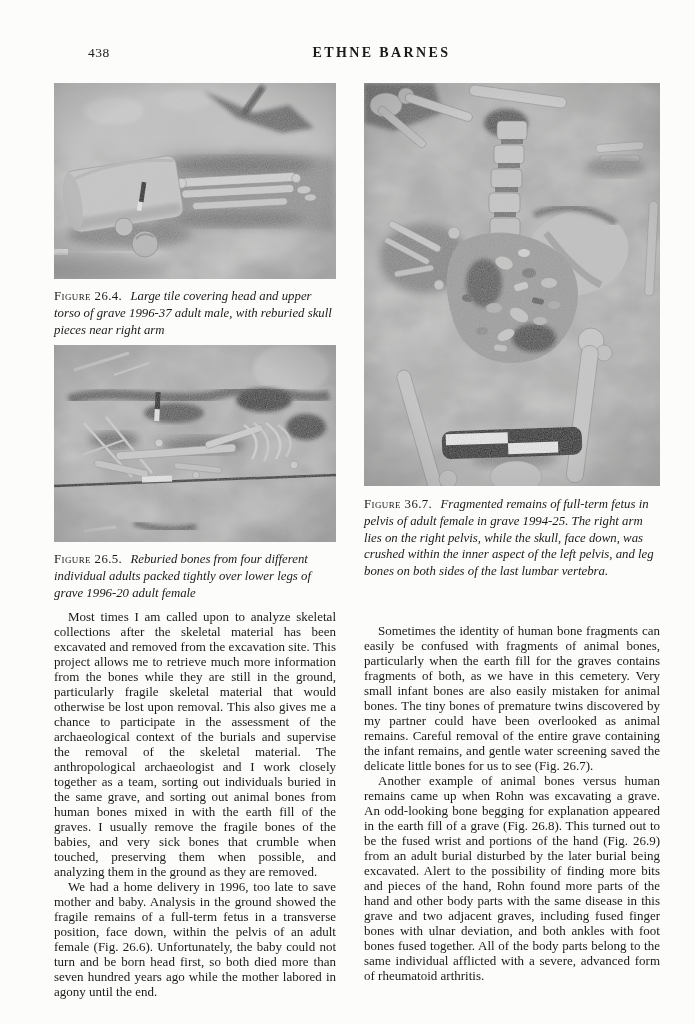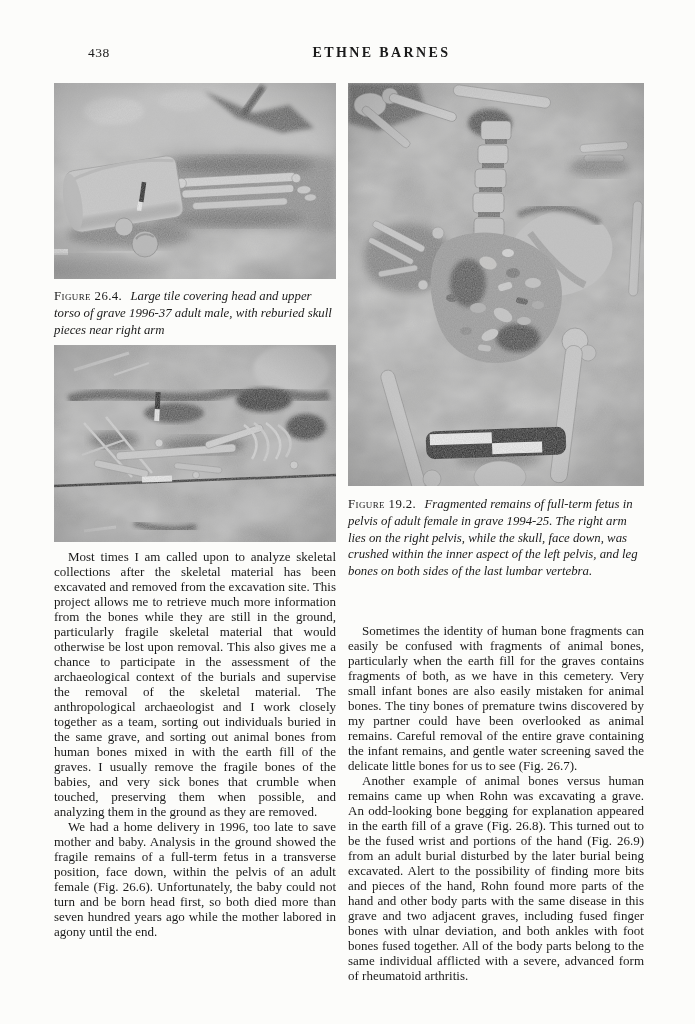--- a/index.html
+++ b/index.html
@@ -3,21 +3,21 @@
 <meta charset="utf-8">
 <style>
   html,body{margin:0;padding:0;background:#ffffff;}
   .page{
     position:relative;width:695px;height:1024px;background:#fcfcfa;
     font-family:"Liberation Serif","DejaVu Serif",serif;color:#1a1a1a;overflow:hidden;
   }
   .header{position:absolute;top:45px;left:0;width:695px;height:20px;margin-left:34px;}
   .page-number{position:absolute;left:54px;top:0;font-size:13.5px;letter-spacing:.5px;}
   .running-header{display:block;text-align:center;font-size:14px;letter-spacing:2.4px;font-weight:bold;}
-  .columns{position:absolute;top:83px;left:54px;display:flex;gap:12px;}
+  .columns{position:absolute;top:83px;left:54px;display:flex;gap:28px;}
   .col-left{width:282px;}
   .col-right{width:296px;}
   .photo{display:block;}
   .photo svg{display:block;}
   .photo-2{margin-top:7px;}
   .caption{font-size:12.8px;line-height:16.8px;margin:9px 0 0 0;text-align:left;}
   .caption-26-6{margin-top:10px;}
   .cap-label{font-variant:small-caps;letter-spacing:.4px;margin-right:5px;}
   .cap-text{font-style:italic;}
   .bodytext{margin-top:7px;font-size:13px;line-height:15px;text-align:justify;}
@@ -152,20 +152,24 @@
           </g>
           <path d="M0 141 L282 130" stroke="#262626" stroke-width="2.5"></path>
           <rect x="88" y="131" width="30" height="6" transform="rotate(-2 103 134)" fill="#f0f0f0"></rect>
           <path d="M80 178 q32 10 62 4" stroke="#333333" stroke-width="6" fill="none" filter="url(#b2)" opacity="0.75"></path>
           <path d="M30 186 L62 182" stroke="#cccccc" stroke-width="3"></path>
           <rect width="282" height="197" filter="url(#grain)" opacity="0.5"></rect>
           <rect width="282" height="197" fill="url(#vig)"></rect>
         </svg>
       </div>
 
+      <p class="caption">
+        <span class="cap-label">Figure 26.5.</span>
+        <span class="cap-text">Reburied bones from four different individual adults packed tightly over lower legs of grave 1996-20 adult female</span>
+      </p>
 
       <div class="bodytext">
         <p>Most times I am called upon to analyze skeletal collections after the skeletal material has been excavated and removed from the excavation site. This project allows me to retrieve much more information from the bones while they are still in the ground, particularly fragile skeletal material that would otherwise be lost upon removal. This also gives me a chance to participate in the assessment of the archaeological context of the burials and supervise the removal of the skeletal material. The anthropological archaeologist and I work closely together as a team, sorting out individuals buried in the same grave, and sorting out animal bones from human bones mixed in with the earth fill of the graves. I usually remove the fragile bones of the babies, and very sick bones that crumble when touched, preserving them when possible, and analyzing them in the ground as they are removed.</p>
         <p>We had a home delivery in 1996, too late to save mother and baby. Analysis in the ground showed the fragile remains of a full-term fetus in a transverse position, face down, within the pelvis of an adult female (Fig. 26.6). Unfortunately, the baby could not turn and be born head first, so both died more than seven hundred years ago while the mother labored in agony until the end.</p>
       </div>
     </div>
 
     <div class="col-right">
 
       <div class="photo photo-3">
@@ -237,21 +241,21 @@
             <rect x="78" y="346" width="140" height="28" rx="9" fill="#1c1c1c"></rect>
             <rect x="82" y="349" width="62" height="11" fill="#f4f4f4"></rect>
             <rect x="144" y="360" width="50" height="11" fill="#f4f4f4"></rect>
           </g>
           <rect width="296" height="403" filter="url(#grain)" opacity="0.5"></rect>
           <rect width="296" height="403" fill="url(#vig)"></rect>
         </svg>
       </div>
 
       <p class="caption caption-26-6">
-        <span class="cap-label">Figure 19.2.</span>
+        <span class="cap-label">Figure 36.7.</span>
         <span class="cap-text">Fragmented remains of full-term fetus in pelvis of adult female in grave 1994-25. The right arm lies on the right pelvis, while the skull, face down, was crushed within the inner aspect of the left pelvis, and leg bones on both sides of the last lumbar vertebra.</span>
       </p>
 
       <div class="bodytext">
         <p>Sometimes the identity of human bone fragments can easily be confused with fragments of animal bones, particularly when the earth fill for the graves contains fragments of both, as we have in this cemetery. Very small infant bones are also easily mistaken for animal bones. The tiny bones of premature twins discovered by my partner could have been overlooked as animal remains. Careful removal of the entire grave containing the infant remains, and gentle water screening saved the delicate little bones for us to see (Fig. 26.7).</p>
         <p>Another example of animal bones versus human remains came up when Rohn was excavating a grave. An odd-looking bone begging for explanation appeared in the earth fill of a grave (Fig. 26.8). This turned out to be the fused wrist and portions of the hand (Fig. 26.9) from an adult burial disturbed by the later burial being excavated. Alert to the possibility of finding more bits and pieces of the hand, Rohn found more parts of the hand and other body parts with the same disease in this grave and two adjacent graves, including fused finger bones with ulnar deviation, and both ankles with foot bones fused together. All of the body parts belong to the same individual afflicted with a severe, advanced form of rheumatoid arthritis.</p>
       </div>
     </div>
 
   </div>

